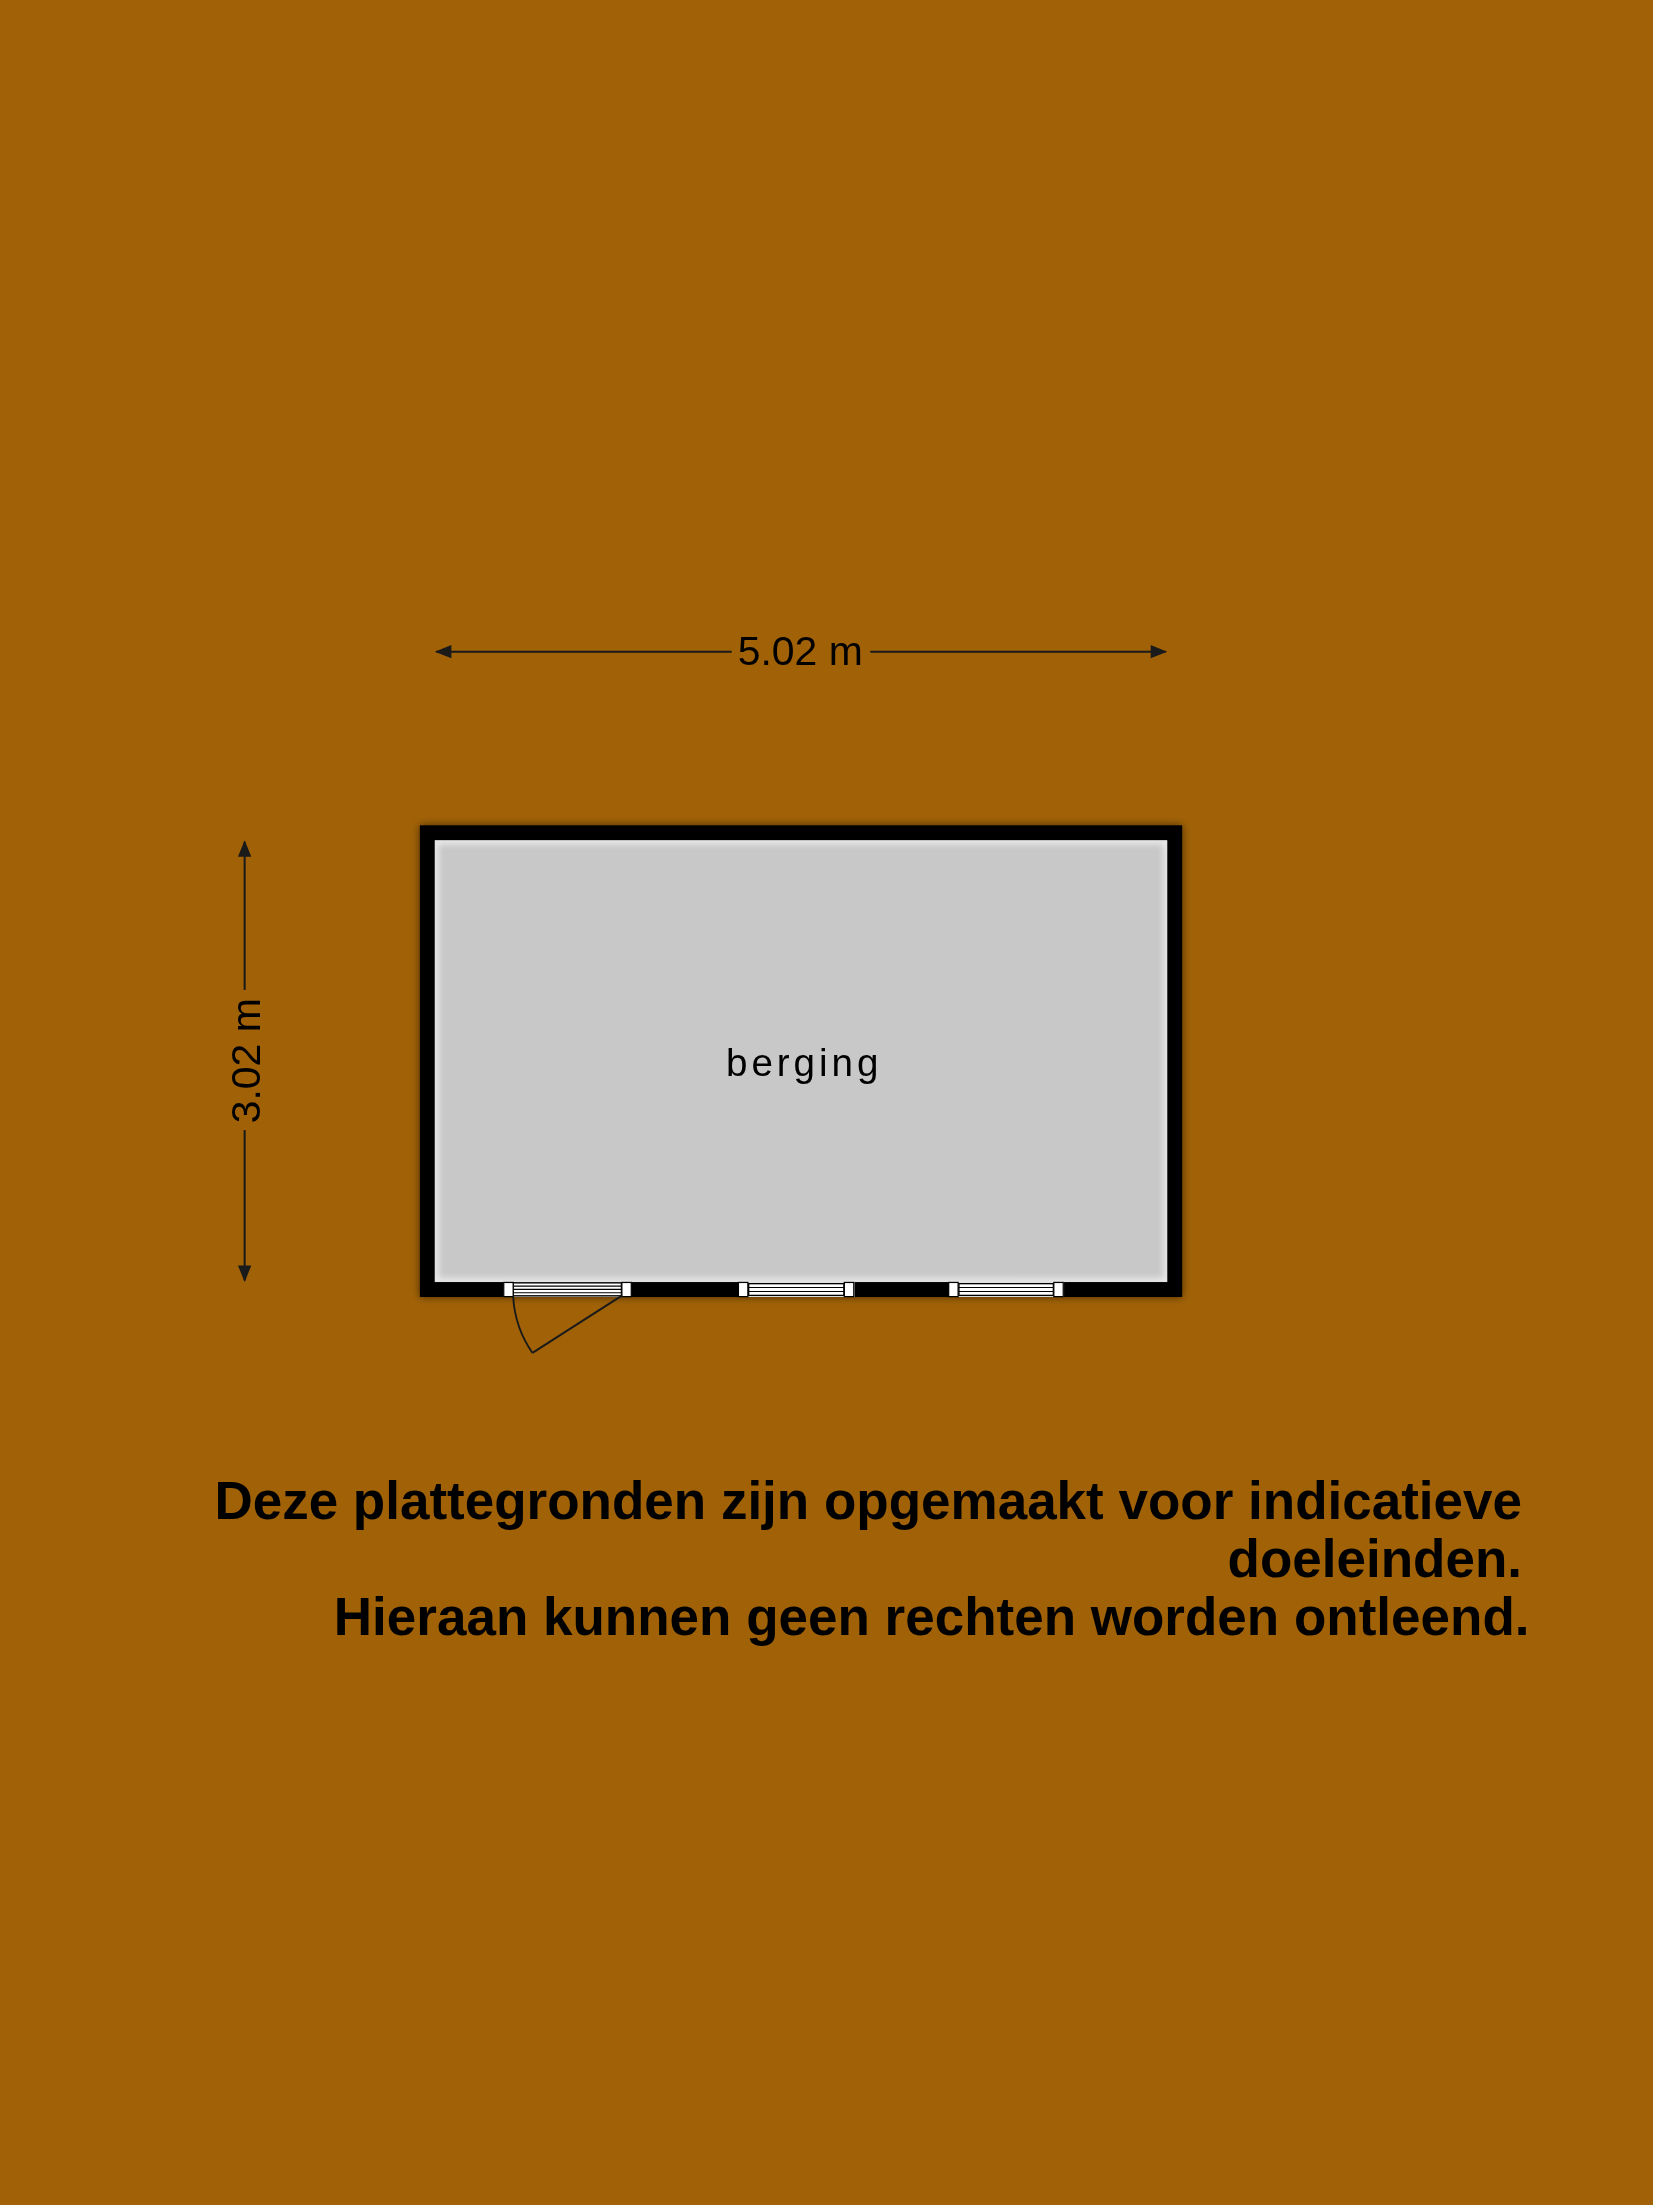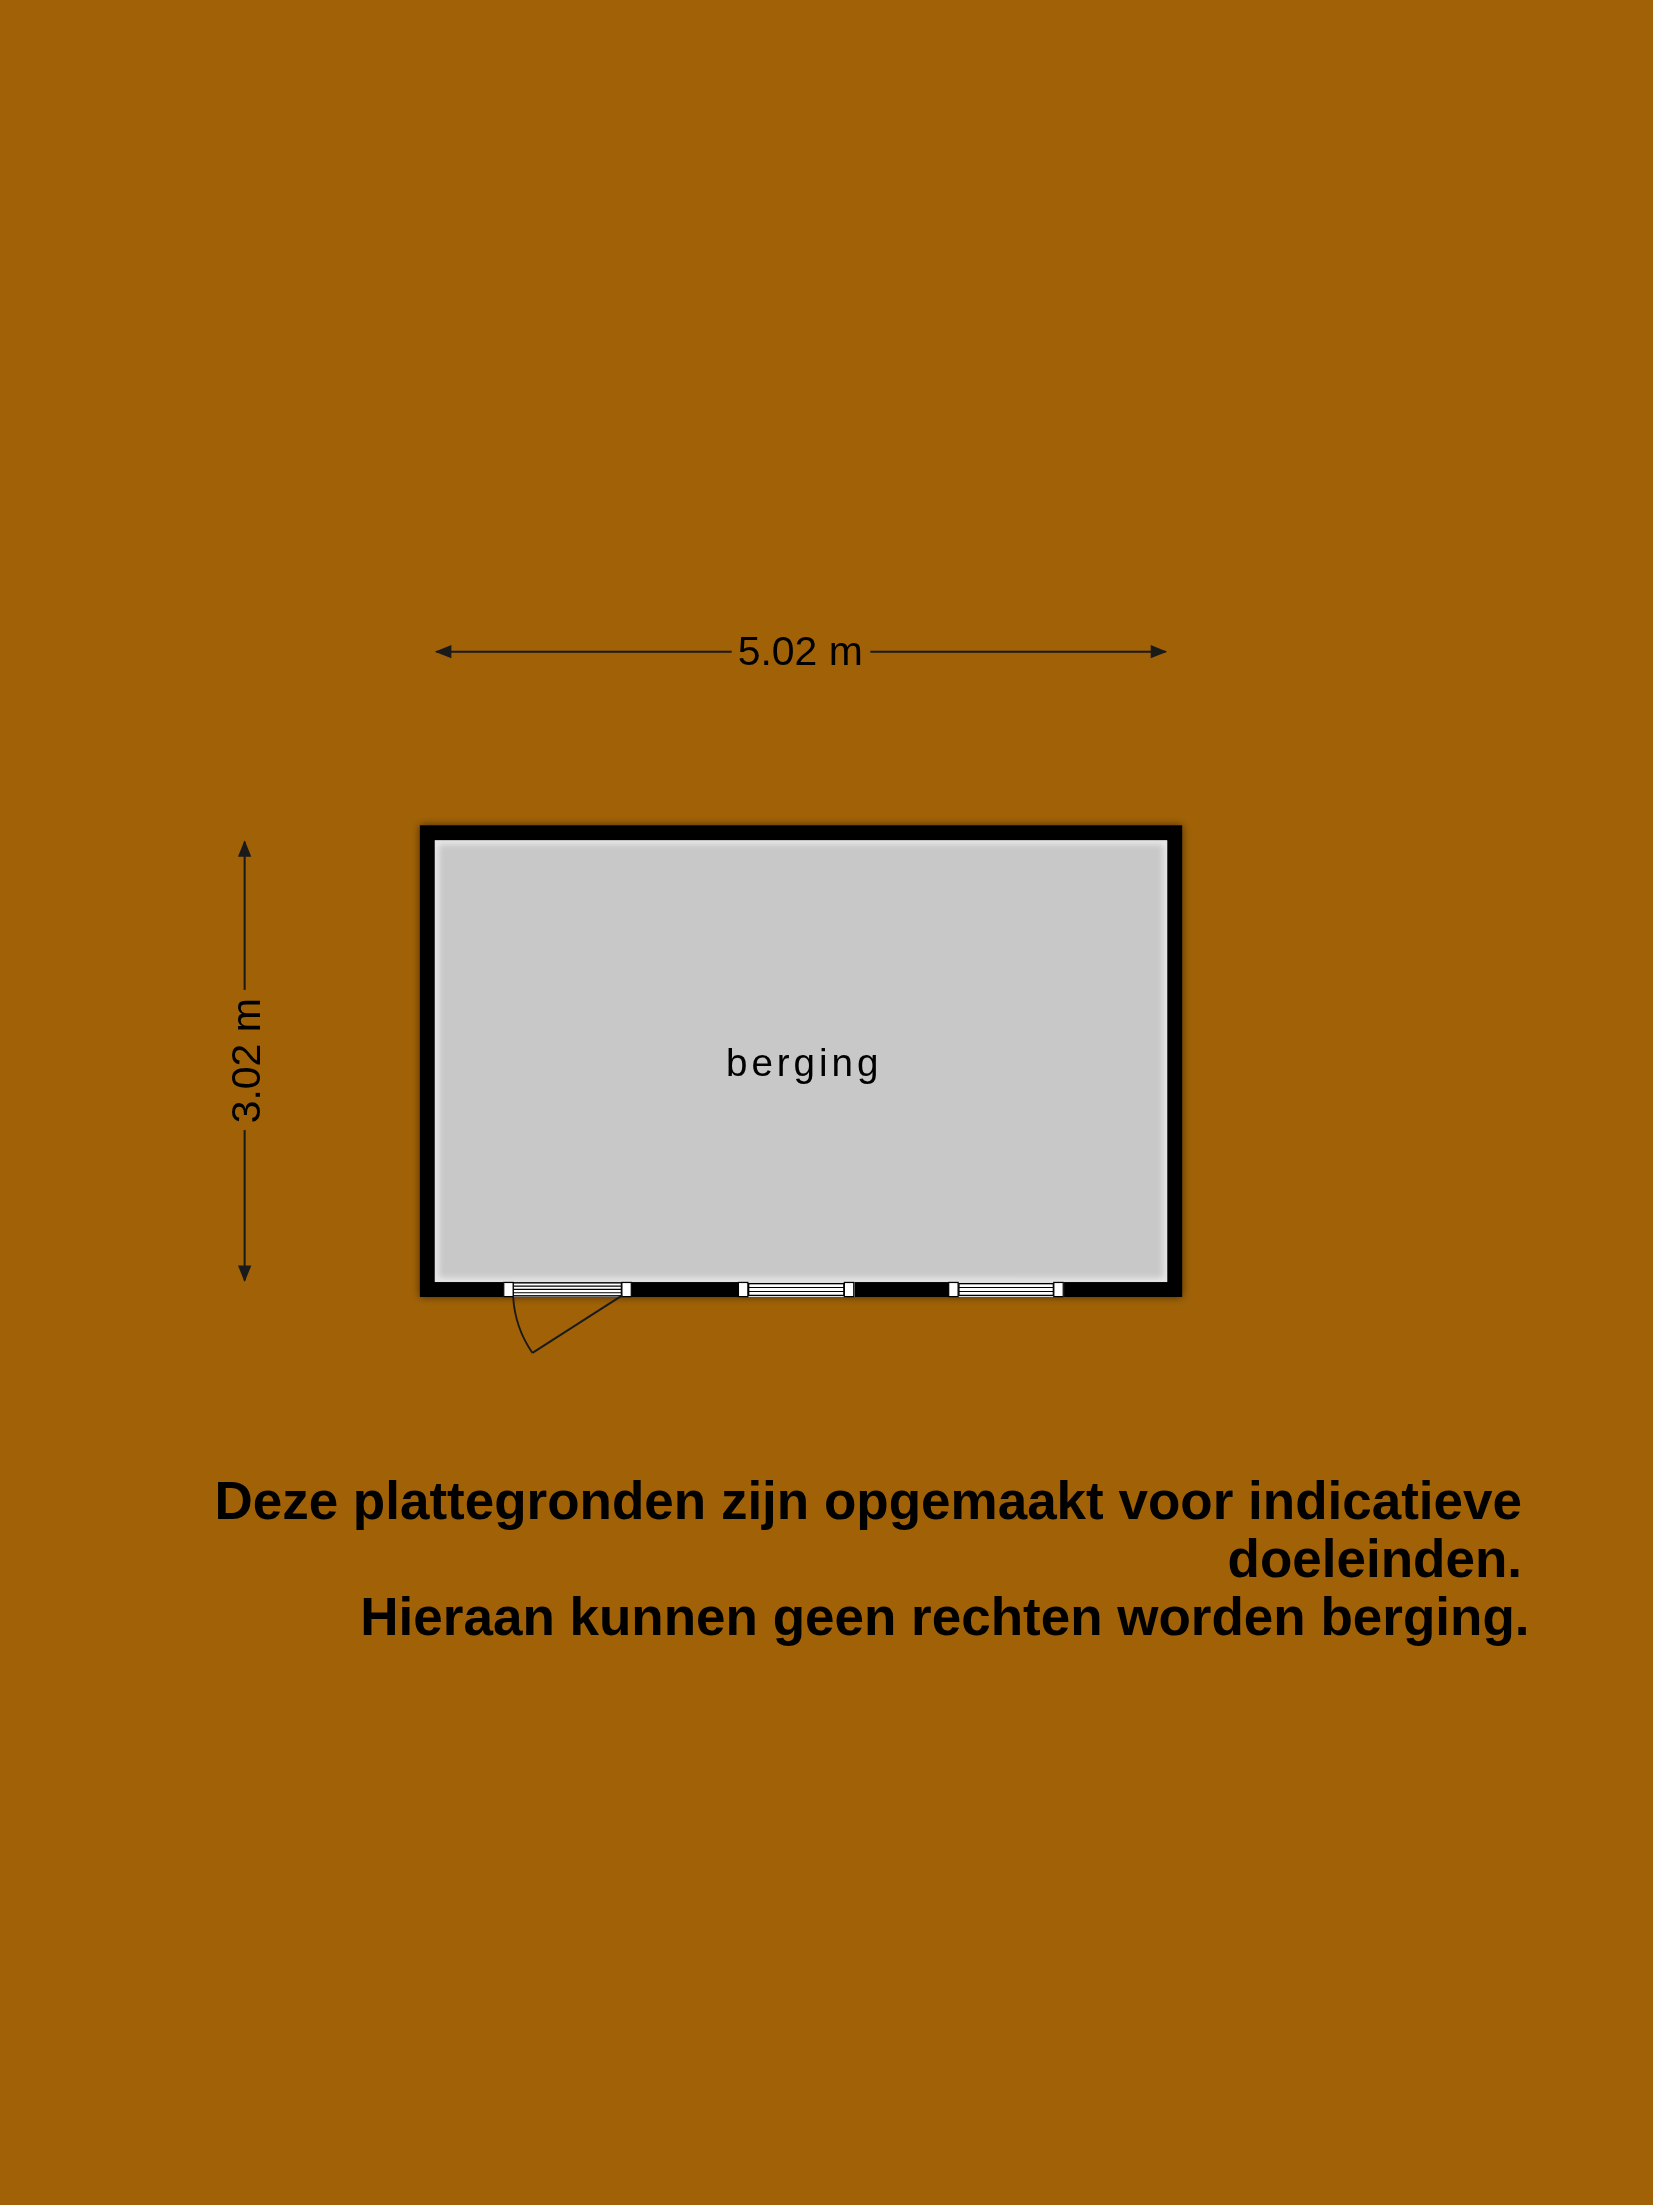--- a/index.html
+++ b/index.html
@@ -94,15 +94,15 @@
       <line x1="1217.5" y1="1635" x2="1337.5" y2="1635" stroke-width="1.4"></line>
       <line x1="1217.5" y1="1640" x2="1337.5" y2="1640" stroke-width="1.4"></line>
     </g>
     <g stroke="#000000" stroke-width="1.6" fill="#ffffff">
       <rect x="1204.5" y="1628.5" width="12" height="18"></rect>
       <rect x="1338" y="1628.5" width="12" height="18"></rect>
     </g>
   </g>
 </svg>
 
-<div class="disc" style="top:1452px;">Deze plattegronden zijn opgemaakt voor indicatieve doeleinden.<br><span style="position:relative;left:7.5px;">Hieraan kunnen geen rechten worden berging.</span></div>
+<div class="disc" style="top:1452px;">Deze plattegronden zijn opgemaakt voor indicatieve doeleinden.<br><span style="position:relative;left:7.5px;">Hieraan kunnen geen rechten worden ontleend.</span></div>
 </div>
 
 
 </body></html>

